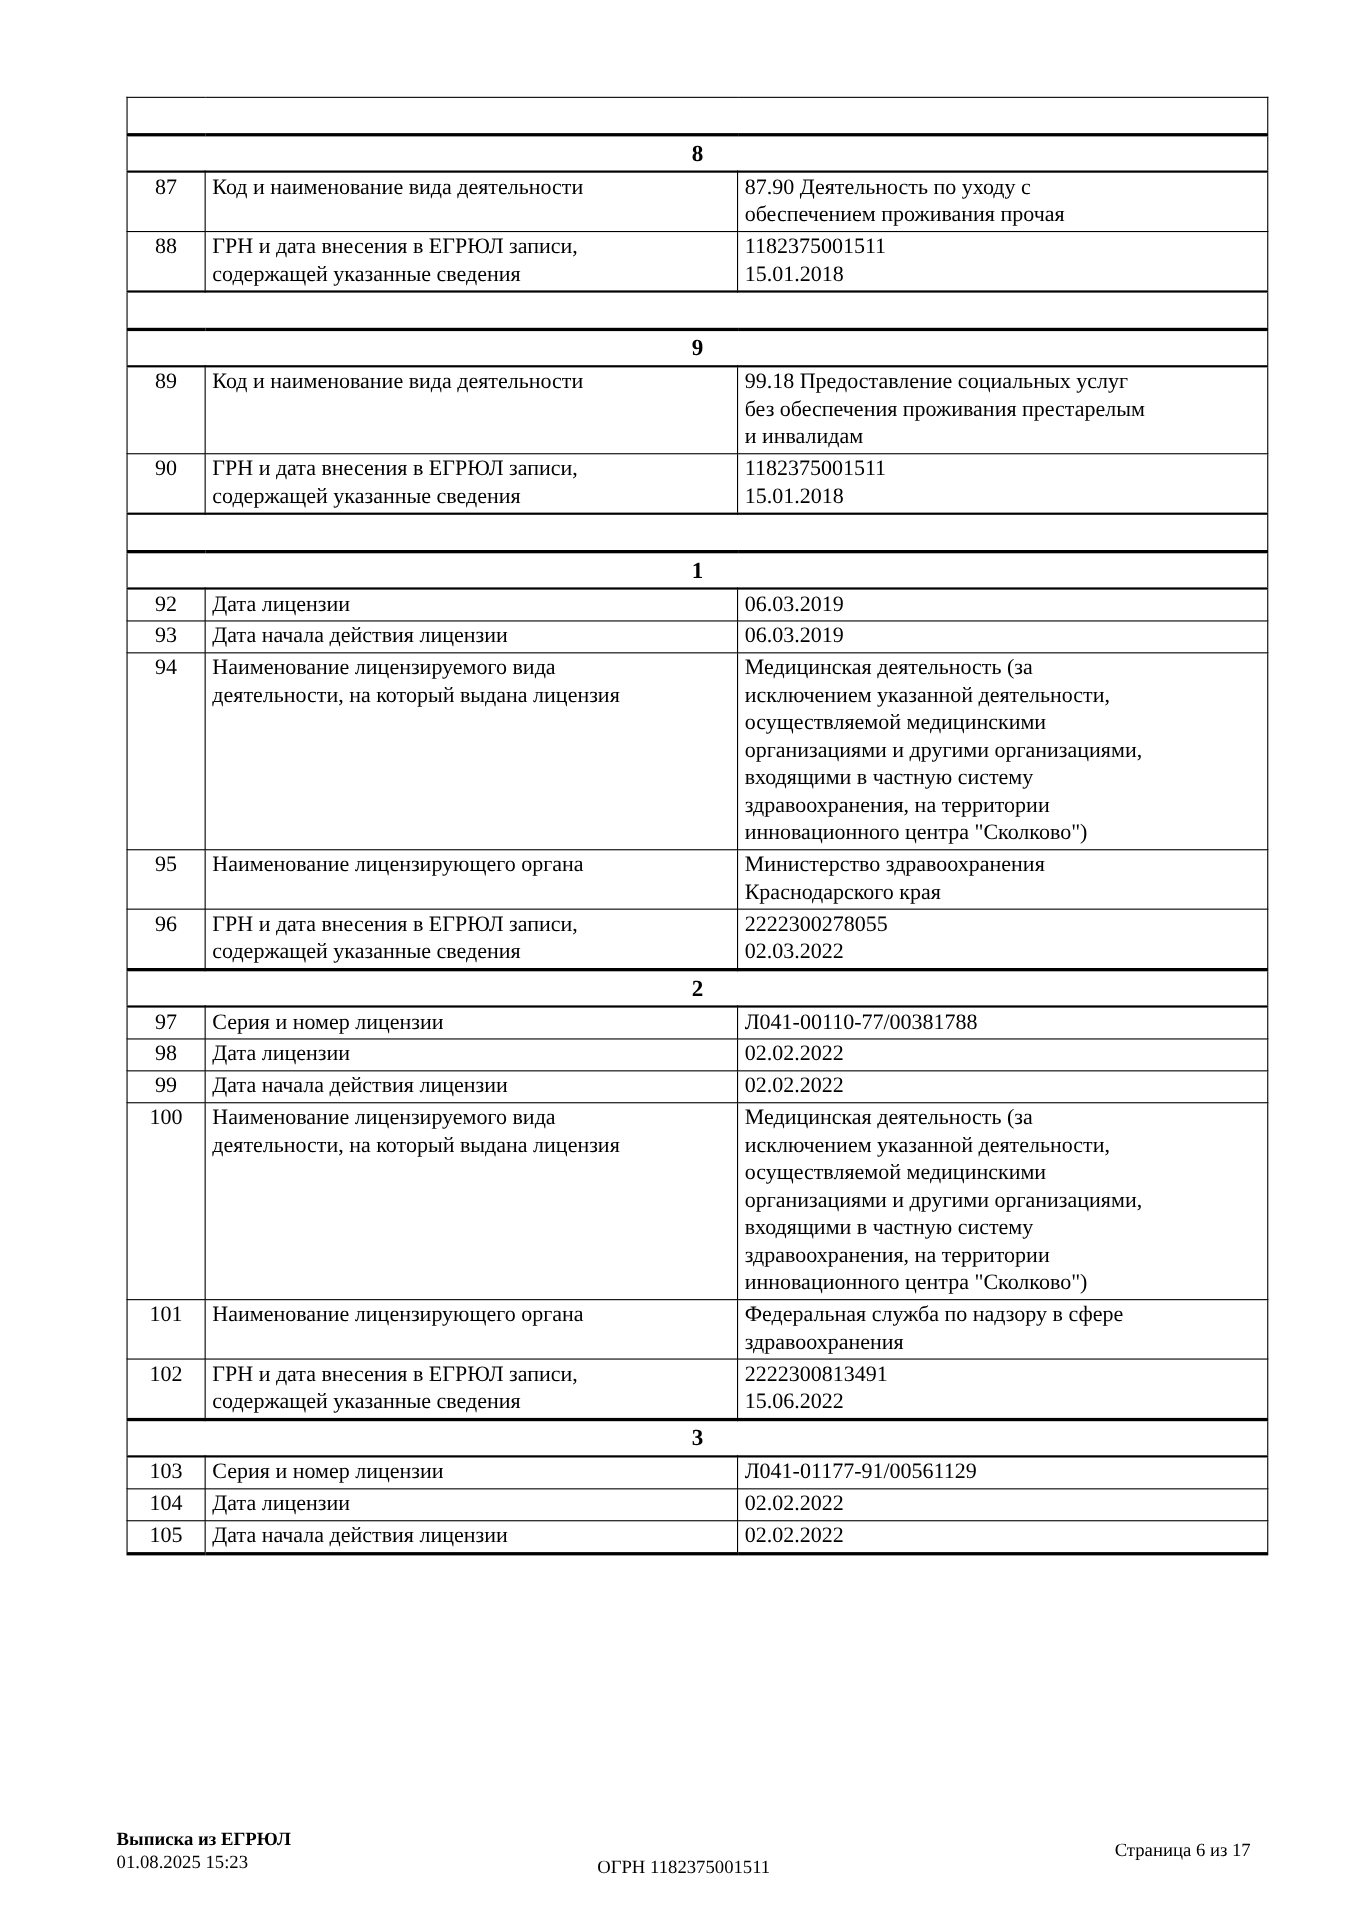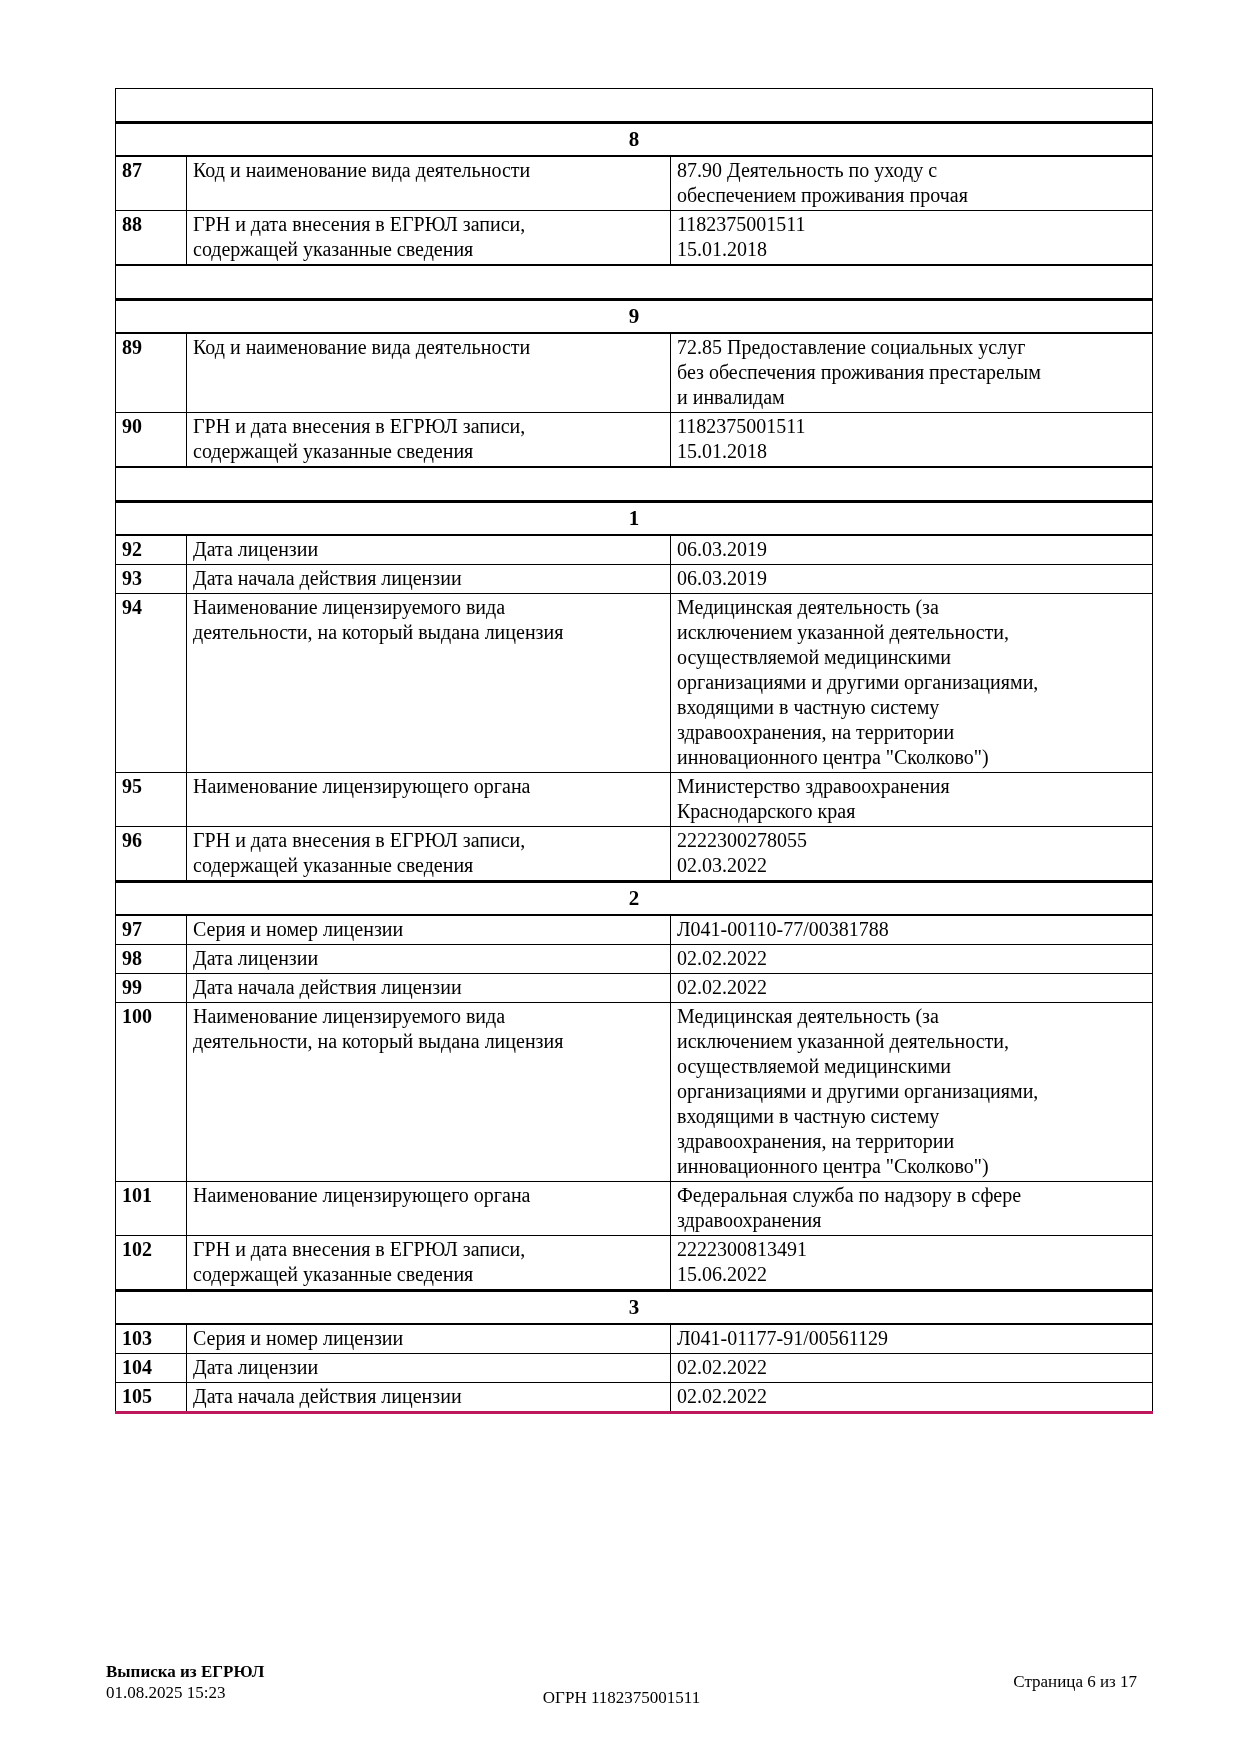--- a/index.html
+++ b/index.html
@@ -45,28 +45,28 @@
   tr.r-group td, tr.r-section td {
     font-weight: bold;
     text-align: center;
     vertical-align: middle;
     height: 28px;
     border-top: 3px solid #000000;
     border-bottom: 2px solid #000000;
     font-size: 21px;
   }
   tr.r-data td.num {
-    font-weight: bold;
+    text-align: center;
   }
   tr.r-data td.lbl,
   tr.r-data td.val {
     white-space: pre-line;
   }
   .egrul-table tr:last-child td {
-    border-bottom: 3px solid #be185d;
+    border-bottom: 3px solid #000000;
   }
   .page-footer {
     position: absolute;
     left: 106px;
     top: 1655px;
     width: 1031px;
     display: flex;
     align-items: center;
     font-size: 17px;
     line-height: 21px;
@@ -107,21 +107,21 @@
     </tr>
     <tr class="r-spacer">
         <td colspan="3"></td>
       </tr>
     <tr class="r-group">
         <td colspan="3">9</td>
       </tr>
     <tr class="r-data">
       <td class="num">89</td>
       <td class="lbl">Код и наименование вида деятельности</td>
-      <td class="val">72.85 Предоставление социальных услуг
+      <td class="val">99.18 Предоставление социальных услуг
 без обеспечения проживания престарелым
 и инвалидам</td>
     </tr>
     <tr class="r-data">
       <td class="num">90</td>
       <td class="lbl">ГРН и дата внесения в ЕГРЮЛ записи,
 содержащей указанные сведения</td>
       <td class="val">1182375001511
 15.01.2018</td>
     </tr>

